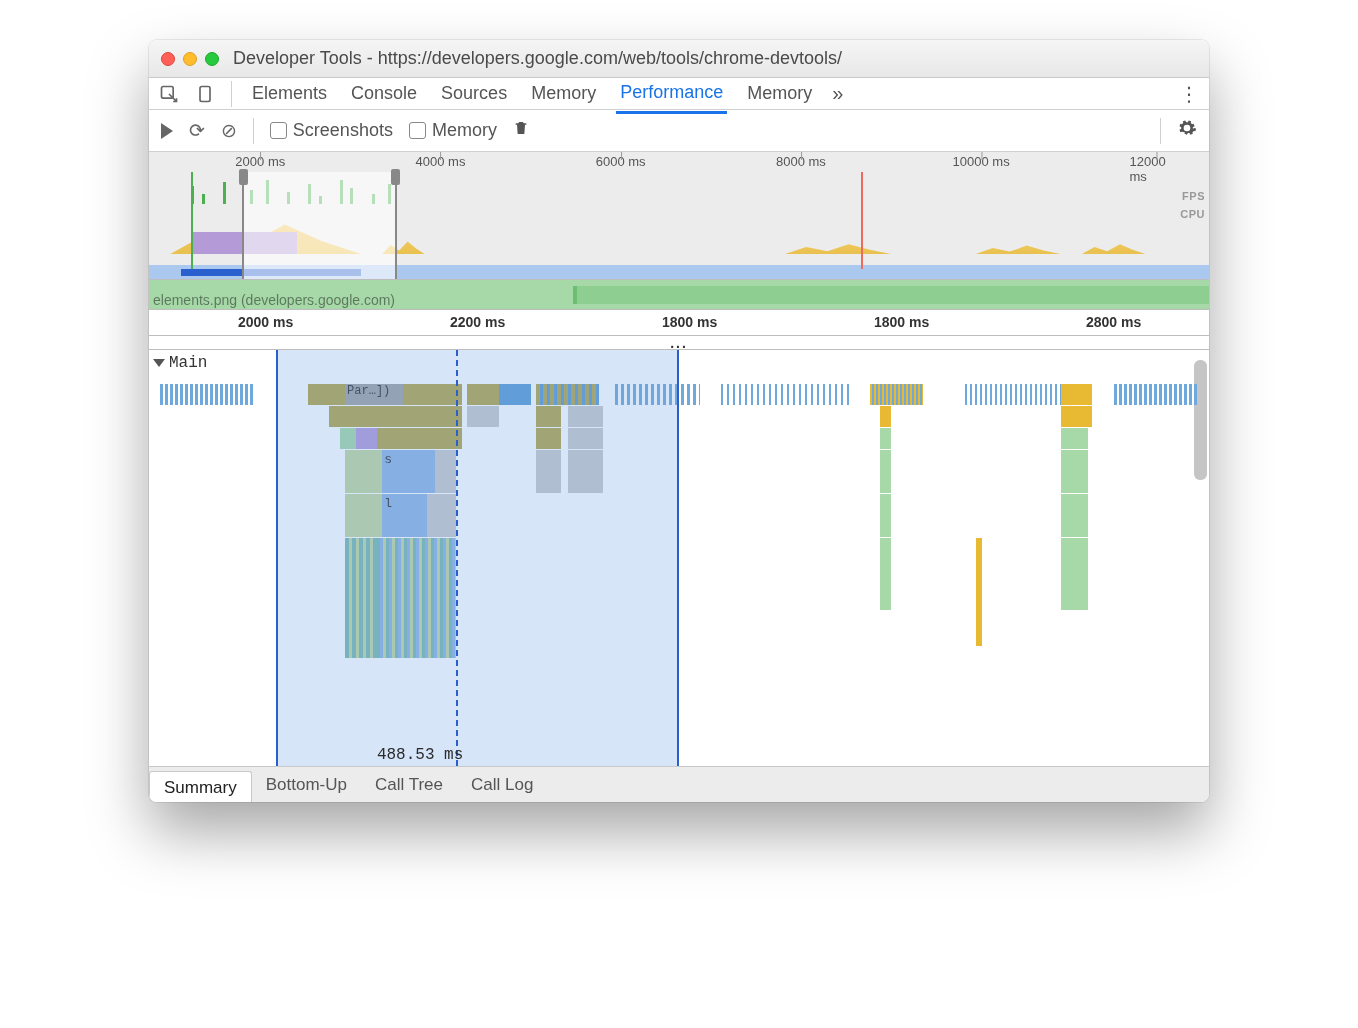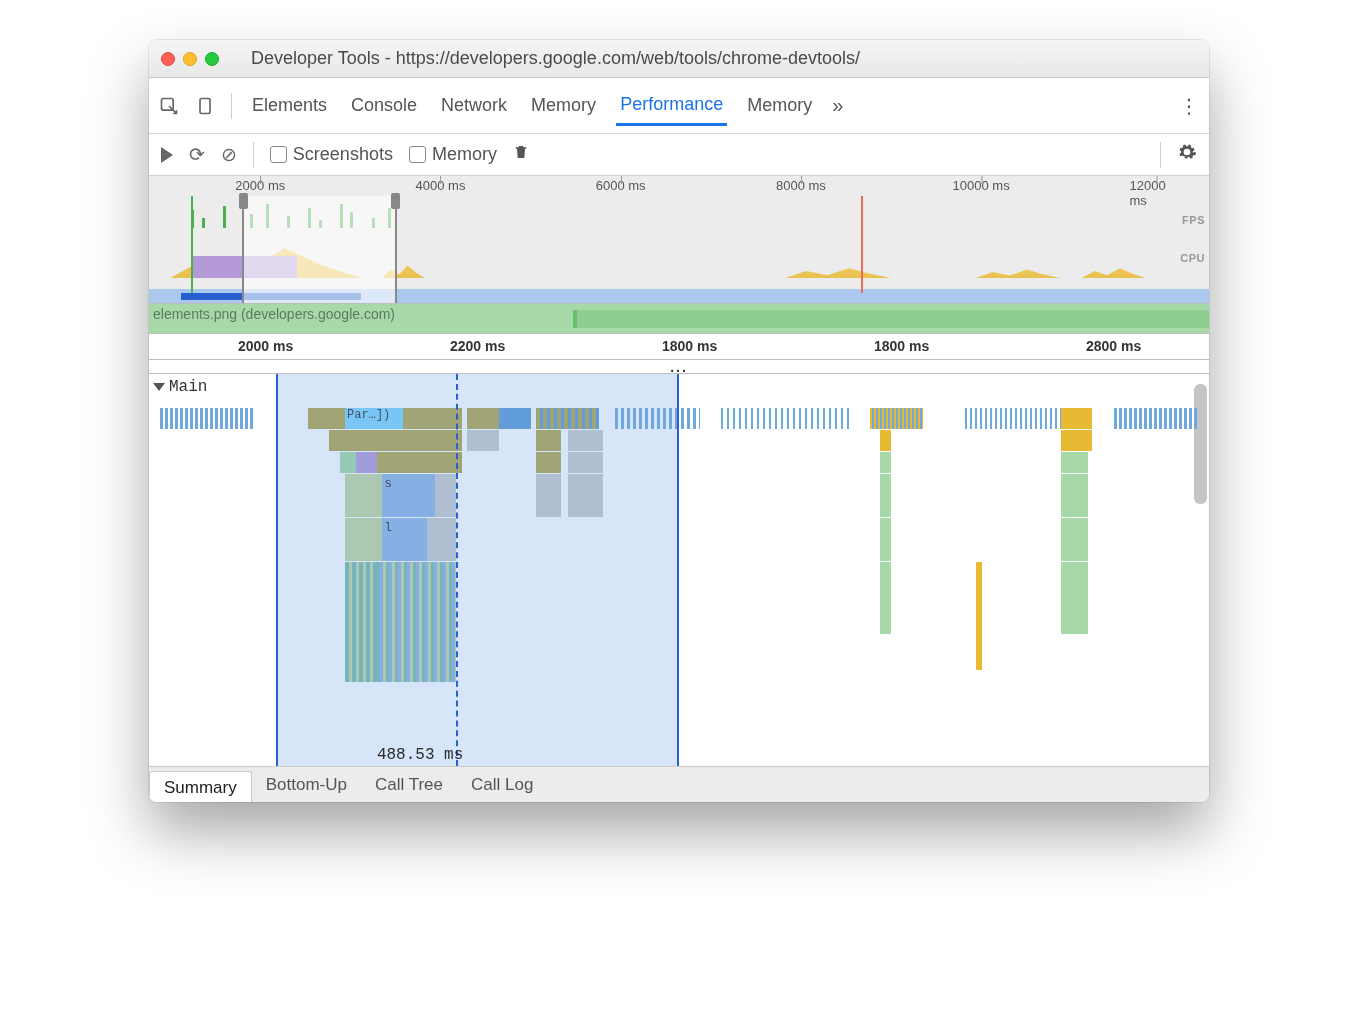--- a/index.html
+++ b/index.html
@@ -27,24 +27,24 @@
   background: linear-gradient(#f5f5f5, #e8e8e8);
   border-bottom: 1px solid #c9c9c9;
   display: flex;
   align-items: center;
   padding: 0 12px;
 }
 .tl-dot { width: 14px; height: 14px; border-radius: 50%; margin-right: 8px; }
 .red { background: #ff5f56; border: 1px solid #e0443e; }
 .yellow { background: #ffbd2e; border: 1px solid #dea123; }
 .green { background: #27c93f; border: 1px solid #1aab29; }
-.title-text { margin-left: 24px; font-size: 18px; color: #4a4a4a; white-space: nowrap; overflow: hidden; }
+.title-text { margin-left: 6px; font-size: 18px; color: #4a4a4a; white-space: nowrap; overflow: hidden; }
 
 .tabbar {
-  height: 56px;
+  height: 32px;
   border-bottom: 1px solid #d0d0d0;
   display: flex;
   align-items: center;
   padding: 0 10px;
   gap: 16px;
   font-size: 18px;
   color: #444;
   text-align: center;
 }
 .tabbar .iconbtn { color: #666; display: inline-flex; align-items: center; cursor: pointer; }
@@ -75,40 +75,40 @@
   height: 128px;
   background: #ececec;
   border-bottom: 1px solid #bdbdbd;
 }
 .ov-ruler { height: 20px; position: relative; font-size: 13px; color: #555; }
 .ov-tick { position: absolute; top: 2px; transform: translateX(-50%); }
 .ov-tick::before { content: ""; position: absolute; left: 50%; top: -2px; width: 1px; height: 8px; background: #999; }
 .ov-body { position: absolute; left: 0; right: 0; top: 20px; bottom: 0; padding-left: 33px; }
 .ov-label { position: absolute; right: 4px; font-size: 11px; font-weight: 700; color: #999; letter-spacing: 0.5px; }
 .ov-fps { top: 18px; }
-.ov-cpu { top: 56px; }
+.ov-cpu { top: 36px; }
 .ov-net { bottom: 2px; }
 .ov-sel { position: absolute; top: 0; bottom: 0; background: rgba(255,255,255,0.6); border-left: 2px solid #888; border-right: 2px solid #888; }
 .ov-sel::before, .ov-sel::after { content: ""; position: absolute; top: -3px; width: 9px; height: 16px; background: #888; border-radius: 2px; }
 .ov-sel::before { left: -5px; }
 .ov-sel::after { right: -5px; }
 .ov-cpu-area { position: absolute; left: 0; right: 0; top: 36px; height: 46px; }
 .ov-fps-area { position: absolute; left: 0; right: 0; top: 6px; height: 26px; }
 .ov-net-area { position: absolute; left: 0; right: 0; bottom: 0; height: 14px; background: #abc8ee; }
 .ov-red { position: absolute; top: 0; bottom: 10px; width: 2px; background: #ed6a5e; }
 .ov-green { position: absolute; top: 0; bottom: 10px; width: 2px; background: #4caf50; }
 .cpu-wedge { position: absolute; bottom: 0; background: linear-gradient(#f3c346, #e8b933); clip-path: polygon(0 100%, 20% 50%, 40% 80%, 60% 30%, 80% 70%, 100% 100%); opacity: 0.85; }
 .cpu-purple { position: absolute; bottom: 0; background: #b49bd8; height: 22px; }
 .fps-bar { position: absolute; bottom: 0; width: 3px; background: #4caf50; }
 
 .zoom-area {
   position: relative;
 }
 .zoom-net { position: relative; height: 30px; background: #a7d9a8; border-bottom: 1px solid #bdbdbd; }
-.zoom-net-label { position: absolute; left: 4px; top: 2px; font-size: 14px; color: rgba(0,0,0,0.45); }
+.zoom-net-label { position: absolute; left: 4px; top: 12px; font-size: 14px; color: rgba(0,0,0,0.45); }
 .zoom-ruler { position: relative; height: 26px; background: #fff; border-bottom: 1px solid #bdbdbd; font-size: 14px; color: #333; }
 .z-tick { position: absolute; top: 4px; transform: translateX(-50%); font-weight: 600; }
 .zoom-dots { text-align: center; font-size: 14px; color: #333; border-bottom: 1px solid #bdbdbd; background: #fff; line-height: 14px; height: 14px; font-weight: 700; letter-spacing: 2px; }
 
 .flame {
   position: relative;
   flex: 1;
   background: #fff;
   overflow: hidden;
   font-family: Liberation Mono, monospace;
@@ -164,21 +164,21 @@
         </svg>
     </span>
     <span class="iconbtn">
       <svg width="20" height="20" viewBox="0 0 24 24" fill="none" stroke="#666" stroke-width="2">
           <rect x="6" y="3" width="12" height="18" rx="2"></rect>
         </svg>
     </span>
     <div class="sep"></div>
     <span class="tab">Elements</span>
     <span class="tab">Console</span>
-    <span class="tab">Network</span>
+    <span class="tab">Sources</span>
     <span class="tab">Memory</span>
     <span class="tab active">Performance</span>
     <span class="tab">Memory</span>
     <span class="more-icon">»</span>
     <div class="spacer-flex"></div>
     <span class="overflow-icon">⋮</span>
   </div>
 
   <div class="toolbar">
     <div class="rec"></div>
@@ -273,21 +273,21 @@
     </div>
     <div class="flame-sel" style="left:12%;width:38%"></div>
     <div class="flame-marker" style="left:29%"></div>
     <div class="scrollbar"></div>
     <span class="flame-duration" style="left:21.5%">488.53 ms</span>
 
     <div class="flame-row" style="top:34px">
 
       <div class="flame-cell" style="left:1%;width:9%;background:repeating-linear-gradient(90deg,#6fa8dc 0 3px,transparent 3px 5px)"></div>
       <div class="flame-cell" style="left:15%;width:3.5%;background:#b4a549"></div>
-      <div class="flame-cell" style="left:18.5%;width:5.5%;background:#7dd3fc">Par…])</div>
+      <div class="flame-cell" style="left:18.5%;width:5.5%;background:#a3a3a3">Par…])</div>
       <div class="flame-cell" style="left:24%;width:5.5%;background:#b4a549"></div>
       <div class="flame-cell" style="left:30%;width:3%;background:#b4a549"></div>
       <div class="flame-cell" style="left:33%;width:3%;background:#5b9bd5"></div>
       <div class="flame-cell" style="left:36.5%;width:6%;background:repeating-linear-gradient(90deg,#b4a549 0 4px,#5b9bd5 4px 7px)"></div>
       <div class="flame-cell" style="left:44%;width:8%;background:repeating-linear-gradient(90deg,#6fa8dc 0 3px,transparent 3px 6px)"></div>
       <div class="flame-cell" style="left:54%;width:12%;background:repeating-linear-gradient(90deg,#6fa8dc 0 2px,transparent 2px 6px)"></div>
       <div class="flame-cell" style="left:68%;width:5%;background:repeating-linear-gradient(90deg,#e8b933 0 2px,#6fa8dc 2px 4px)"></div>
       <div class="flame-cell" style="left:77%;width:9%;background:repeating-linear-gradient(90deg,#6fa8dc 0 2px,transparent 2px 5px)"></div>
       <div class="flame-cell" style="left:86%;width:3%;background:#e8b933"></div>
       <div class="flame-cell" style="left:91%;width:8%;background:repeating-linear-gradient(90deg,#6fa8dc 0 3px,transparent 3px 5px)"></div>

